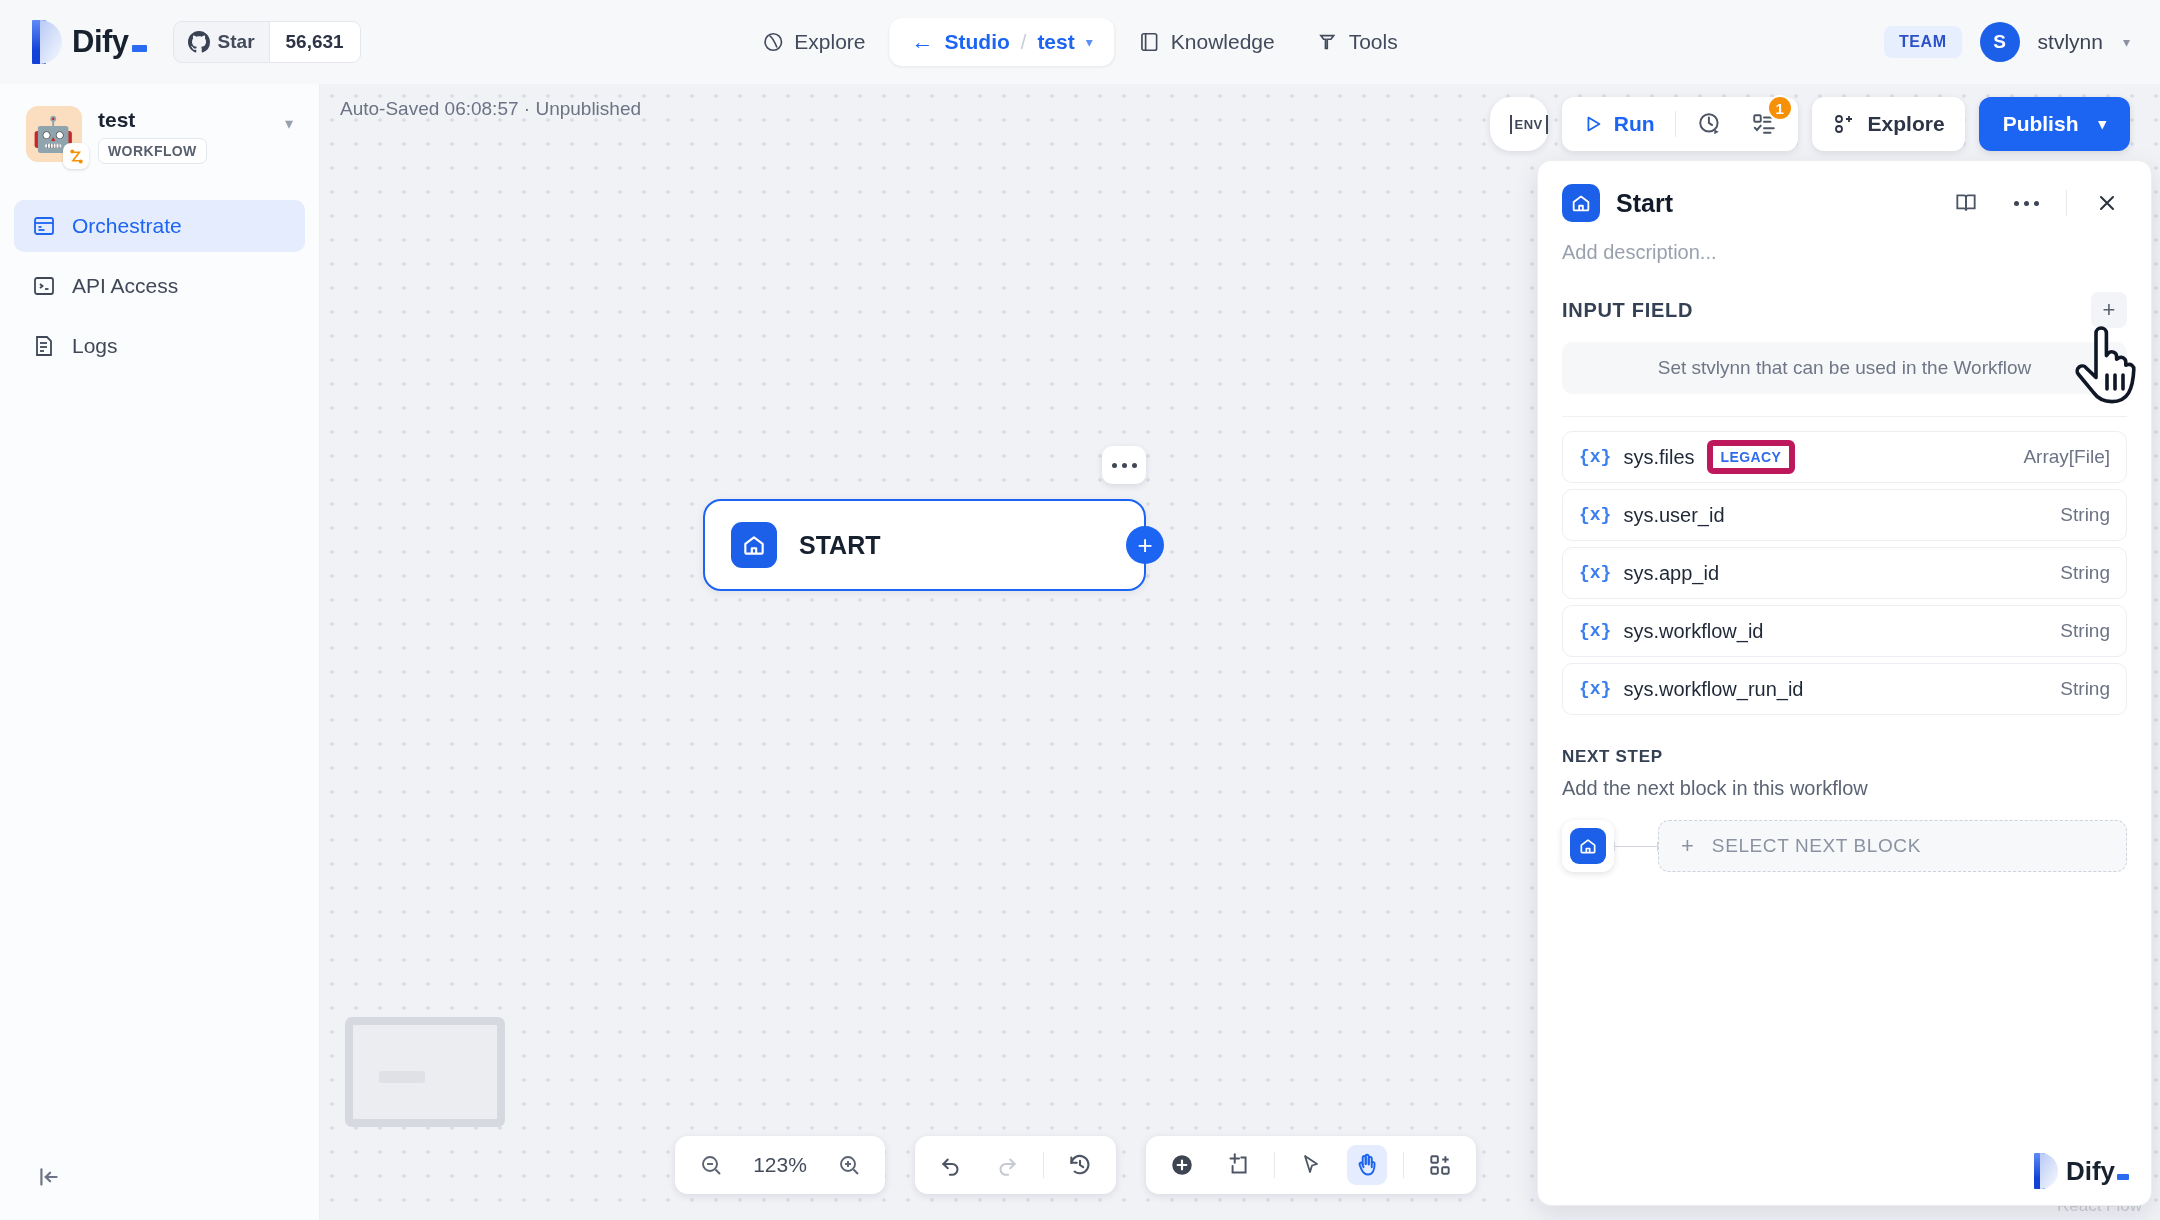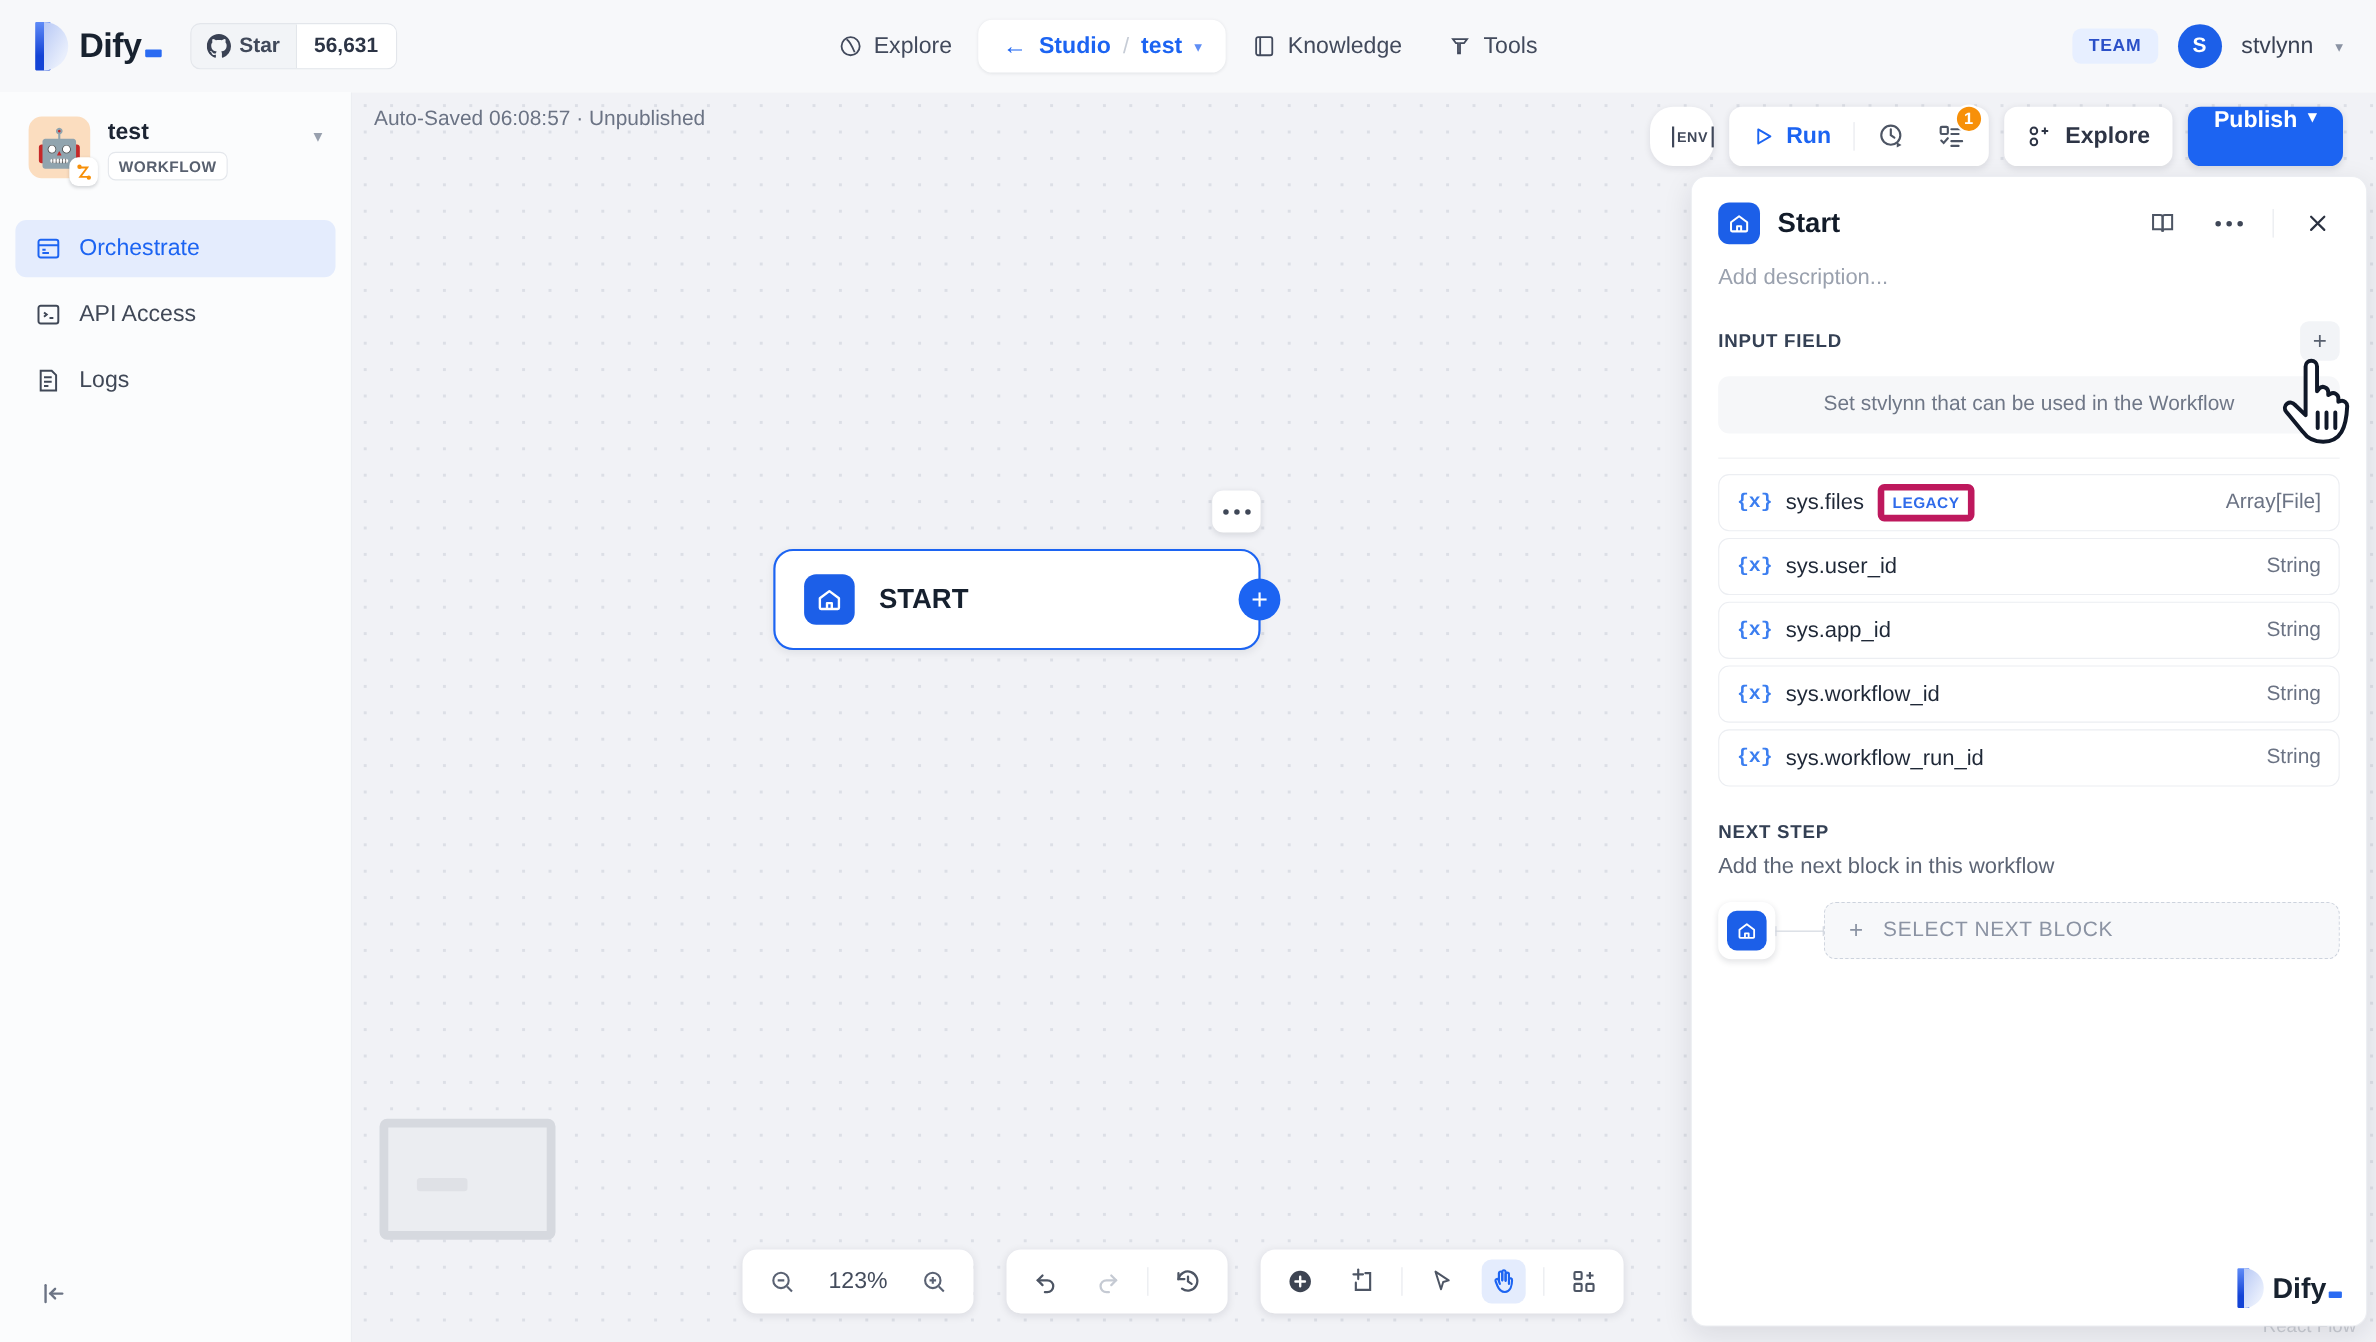--- a/index.html
+++ b/index.html
@@ -225,21 +225,21 @@
   .panel-title { margin-left: 16px; font-size: 25px; font-weight: 700; color: #121b29; }
   .panel-head-actions { margin-left: auto; display: flex; align-items: center; gap: 20px; }
   .phead-sep { width: 1px; height: 26px; background: #e6e8ed; }
   .panel-desc { padding: 18px 24px 0 24px; font-size: 20px; color: #9aa1ae; }
 
   .section-head {
     display: flex; align-items: center;
     padding: 28px 24px 0 24px;
   }
   .section-title {
-    font-size: 17px; font-weight: 700; color: #344054; letter-spacing: .7px;
+    font-size: 20px; font-weight: 700; color: #344054; letter-spacing: .7px;
   }
   .add-btn {
     margin-left: auto; width: 36px; height: 36px; border-radius: 8px;
     background: #f2f4f7; color: #58606f; font-size: 22px; line-height: 1;
     display: flex; align-items: center; justify-content: center; cursor: pointer;
   }
   .empty-box {
     margin: 14px 24px 0 24px; height: 52px; border-radius: 10px;
     background: #f6f7f9; display: flex; align-items: center; justify-content: center;
     font-size: 19px; color: #6f7787;
@@ -337,21 +337,21 @@
     position: absolute; top: -9px; right: -9px;
     min-width: 26px; height: 26px; border-radius: 13px; background: #f79009;
     color: #fff; font-size: 15px; font-weight: 700;
     display: flex; align-items: center; justify-content: center;
     border: 2px solid #fff;
   }
   .features-pill { gap: 12px; padding: 0 20px; cursor: pointer; }
   .features-label { font-size: 21px; color: #2d3445; font-weight: 600; }
   .publish-btn {
     background: #1c64f2; color: #fff; border-radius: 12px; height: 54px;
-    display: flex; align-items: flex-start; gap: 10px; padding: 0 24px;
+    display: flex; align-items: center; gap: 20px; padding: 0 24px;
     font-size: 21px; font-weight: 600; cursor: pointer;
     box-shadow: 0 2px 7px rgba(16,24,40,.12);
   }
 
   
   .cursor { position: absolute; left: 2073px; top: 322px; z-index: 50; pointer-events: none; }
 </style>
 </head>
 <body>
 

